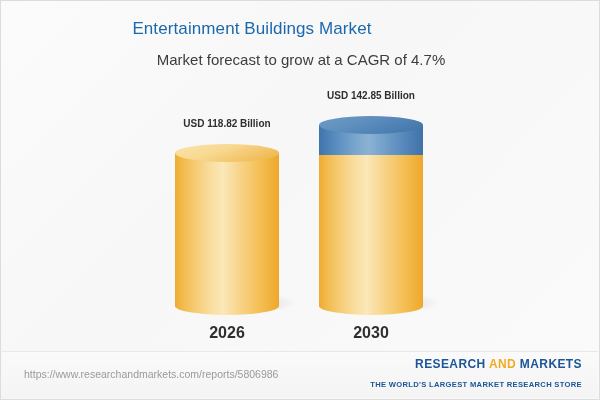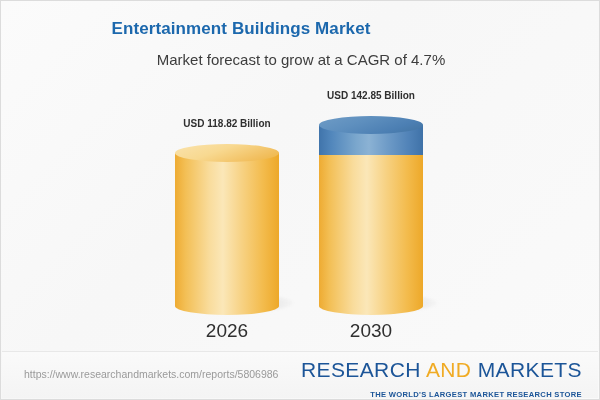--- a/index.html
+++ b/index.html
@@ -18,25 +18,25 @@
     height: 400px;
     box-sizing: border-box;
     border: 1px solid #dcdcdc;
     background: linear-gradient(135deg, #fbfbfb 0%, #f7f7f7 40%, #fafafa 100%);
   }
 
   
   #chart-title {
     position: absolute;
     top: 18px;
-    left: 0;
+    left: 11px;
     width: 480px;
     text-align: center;
     font-size: 17px;
-    font-weight: bold;
+    font-weight: normal;
     color: #1c68ad;
     letter-spacing: 0.1px;
   }
   #chart-subtitle {
     position: absolute;
     top: 50px;
     left: 0;
     width: 600px;
     text-align: center;
     font-size: 15px;
@@ -66,22 +66,22 @@
     font-weight: bold;
     color: #2f2f2f;
     white-space: nowrap;
   }
 
   
   .bar-category-label {
     position: absolute;
     width: 140px;
     text-align: center;
-    font-size: 19px;
-    font-weight: normal;
+    font-size: 16px;
+    font-weight: bold;
     color: #2f2f2f;
   }
 
   
   .cylinder {
     position: absolute;
   }
   .cyl-shadow {
     position: absolute;
     bottom: -7px;
@@ -175,22 +175,22 @@
     font-size: 10.5px;
     color: #9a9a9a;
   }
   #brand-logo {
     position: absolute;
     right: 16px;
     top: 6px;
     text-align: right;
   }
   #brand-wordmark {
-    font-size: 21px;
-    font-weight: normal;
+    font-size: 12px;
+    font-weight: bold;
     letter-spacing: 0.4px;
     line-height: 1.1;
     white-space: nowrap;
     margin-left: 20px;
   }
   .brand-blue { color: #1c5598; }
   .brand-gold { color: #f0ab24; }
   #brand-tagline {
     margin-top: 9px;
     font-size: 7.6px;

